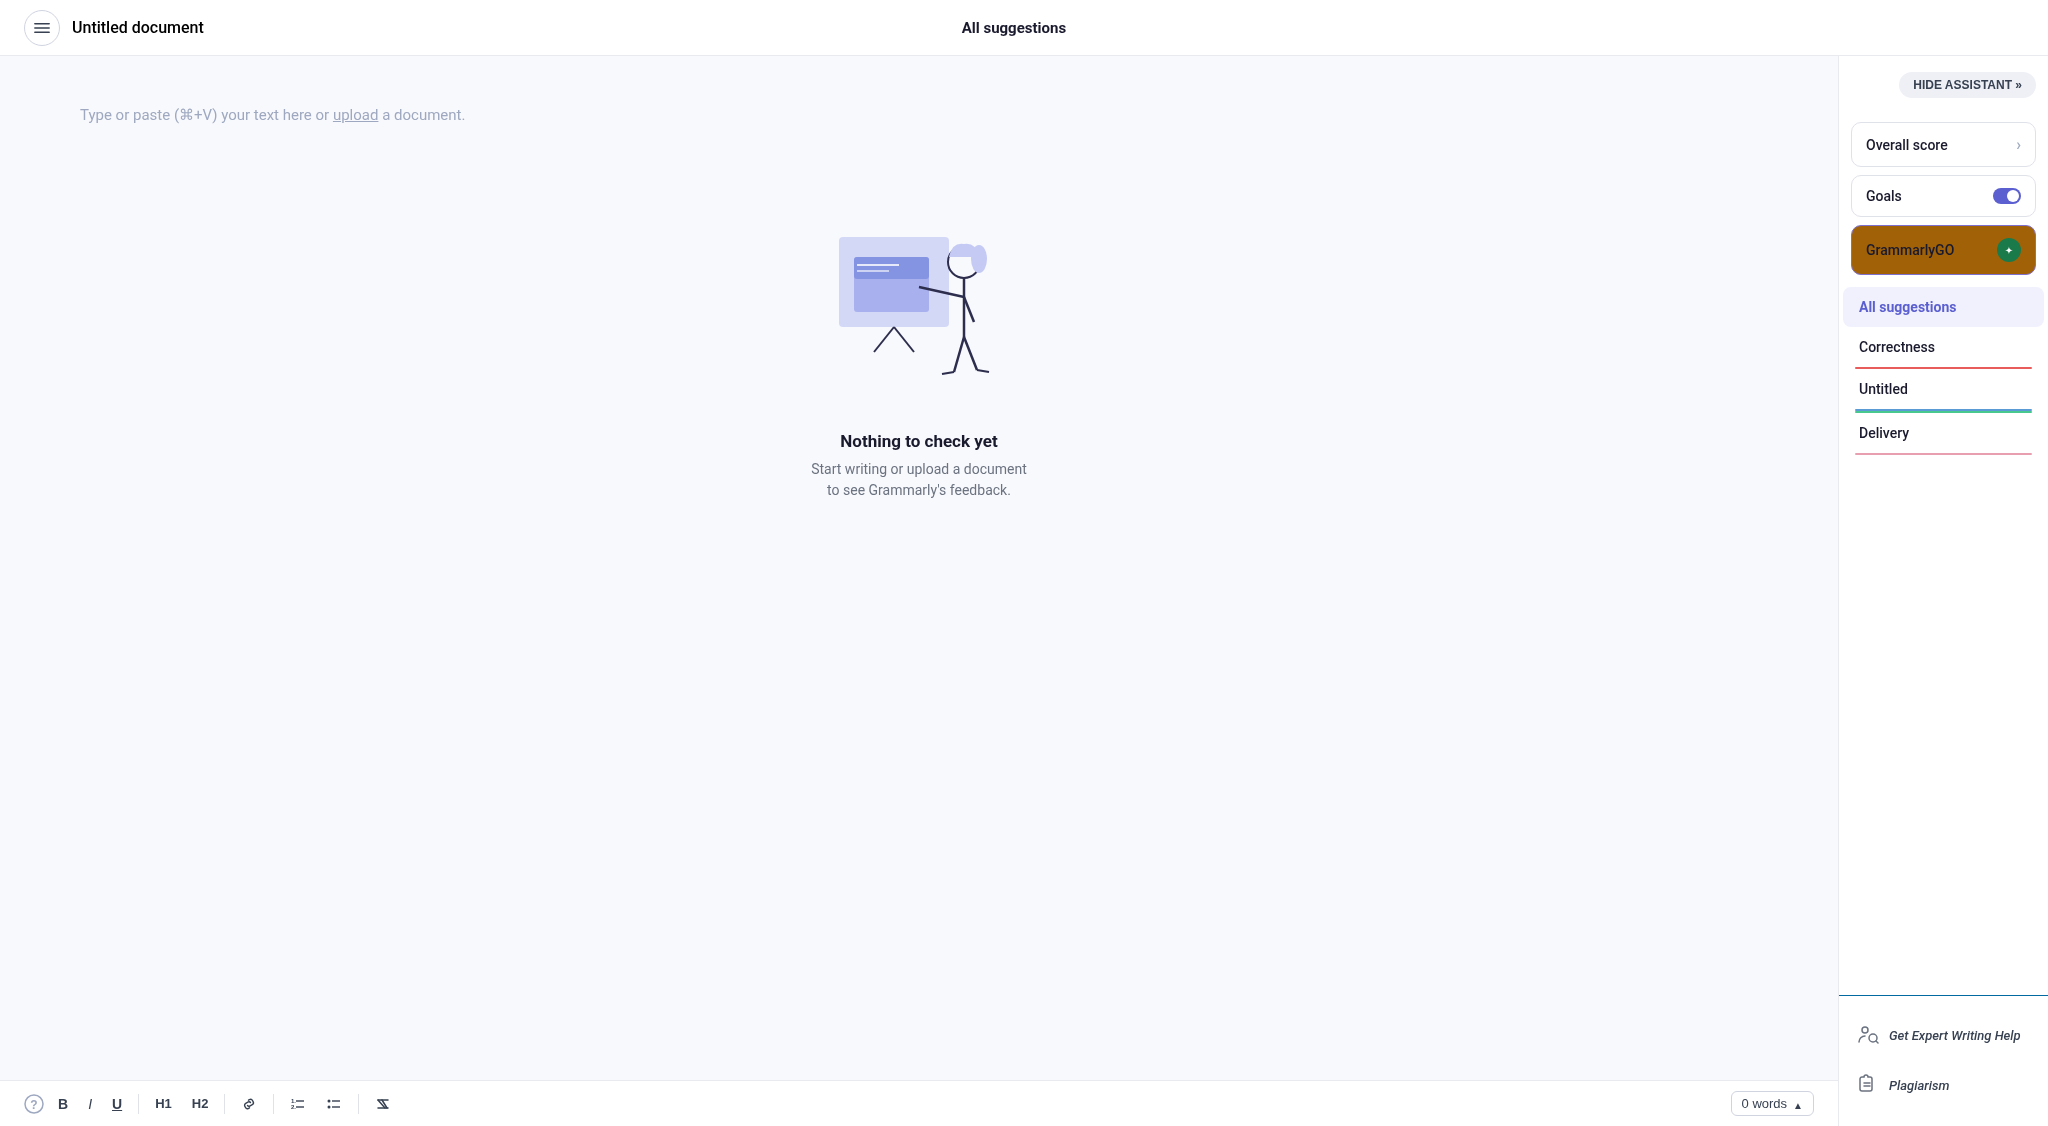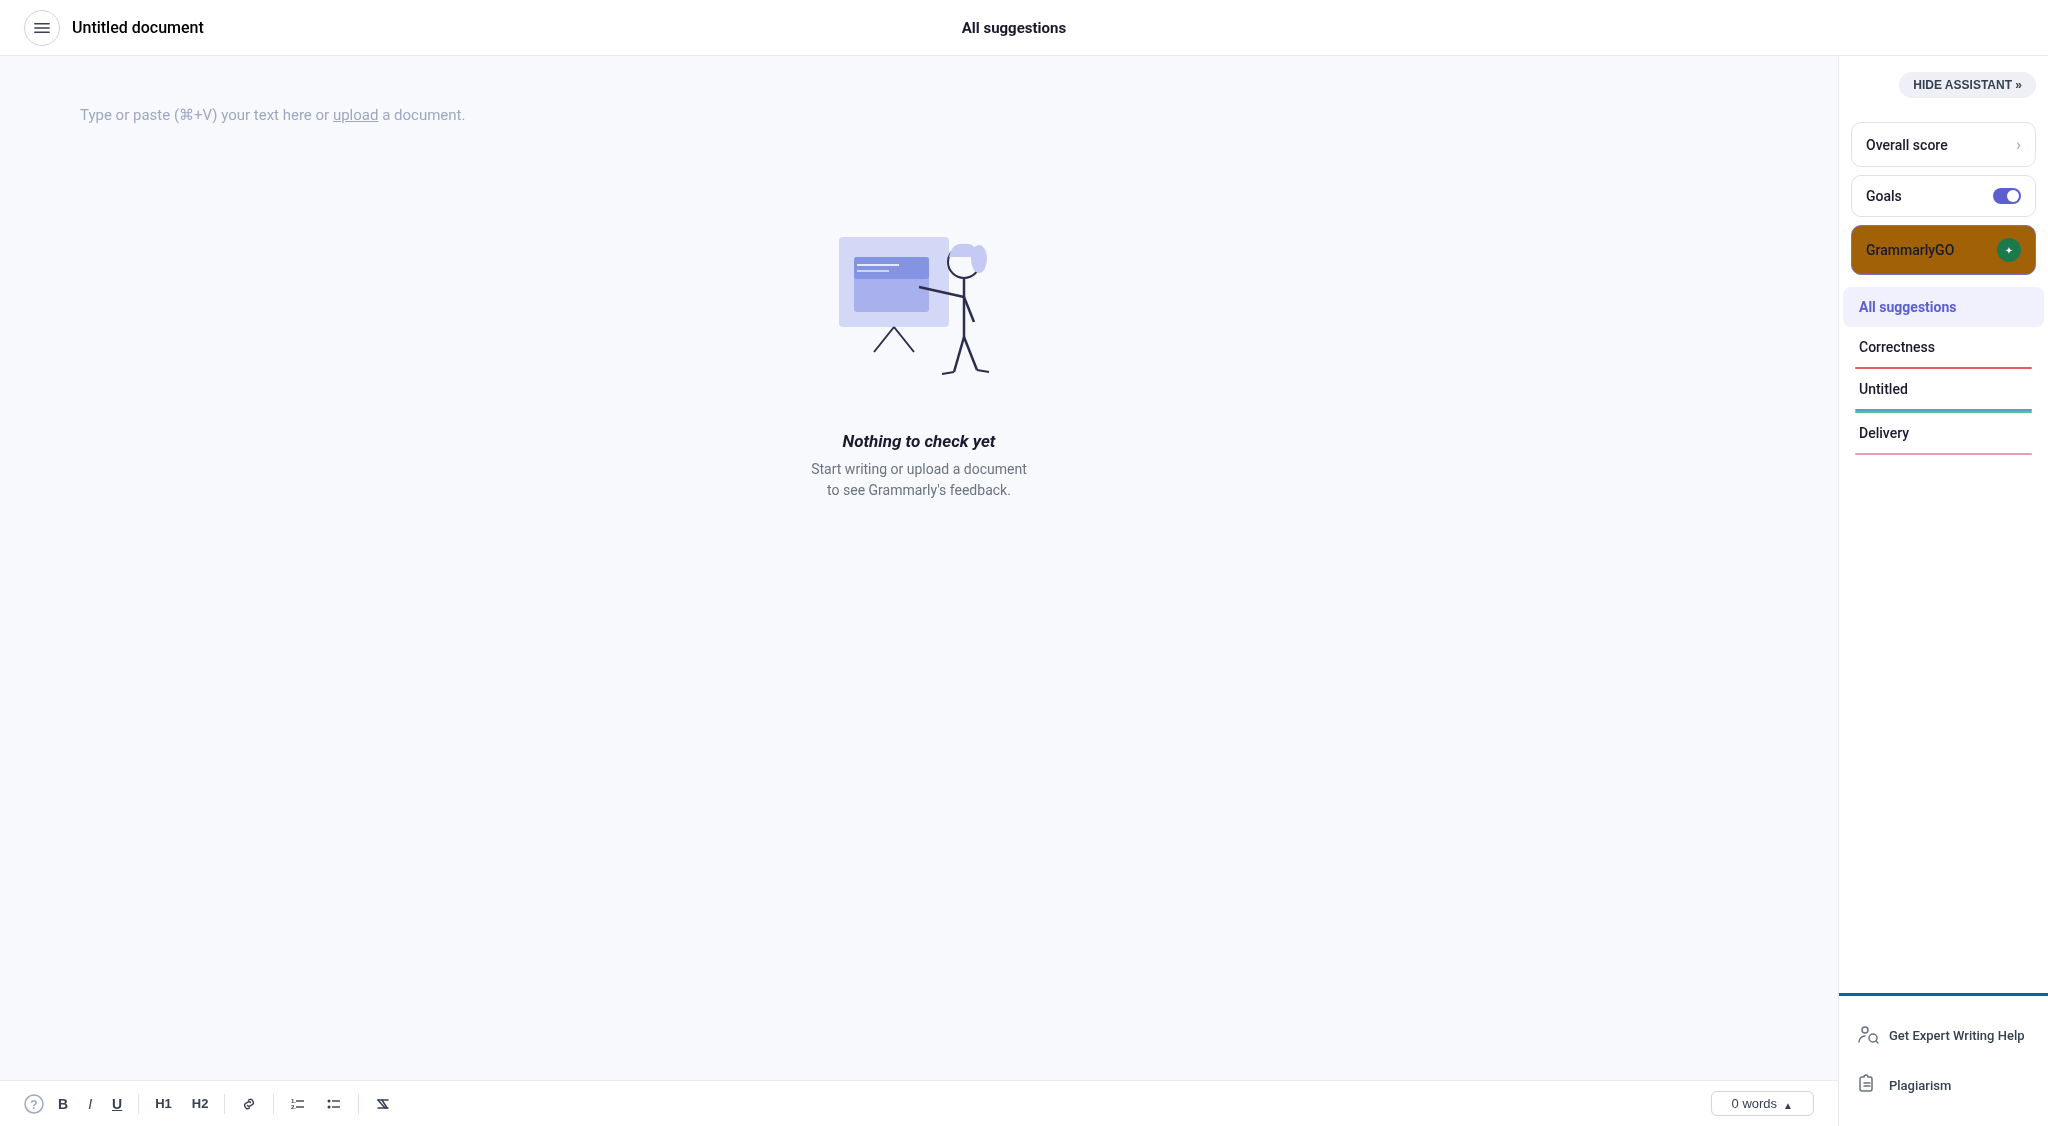--- a/index.html
+++ b/index.html
@@ -90,21 +90,20 @@
     }
     .illustration-container svg {
       width: 200px;
       height: 200px;
     }
     .nothing-title {
       font-size: 17px;
       font-weight: 700;
       color: #1a1a2e;
       margin-top: 24px;
-      font-style: italic;
     }
     .nothing-sub {
       font-size: 14px;
       color: #6b7280;
       text-align: center;
       margin-top: 8px;
       line-height: 1.5;
     }
 
     
@@ -134,21 +133,21 @@
       width: 1px;
       height: 20px;
       background: #e0e2ea;
       margin: 0 2px;
     }
     .word-count-btn {
       margin-left: auto;
       background: none;
       border: 1.5px solid #d0d4e0;
       border-radius: 6px;
-      padding: 4px 20px;
+      padding: 4px 10px;
       font-size: 13px;
       color: #374151;
       cursor: pointer;
       display: flex;
       align-items: flex-end;
       gap: 6px;
     }
     .help-btn {
       background: none;
       border: none;
@@ -264,21 +263,22 @@
       align-items: center;
       justify-content: center;
       color: #fff;
       font-size: 10px;
     }
 
     
     .panel-bottom {
       margin-top: auto;
       padding: 16px 12px 0;
-      border-top: 3px solid #0369a1;
+      border-top: 1px solid #0369a1;
+      font-style: italic;
     }
     .panel-bottom-item {
       display: flex;
       align-items: center;
       gap: 10px;
       padding: 10px 4px;
       cursor: pointer;
       font-size: 14px;
       color: #374151;
       font-weight: 500;

